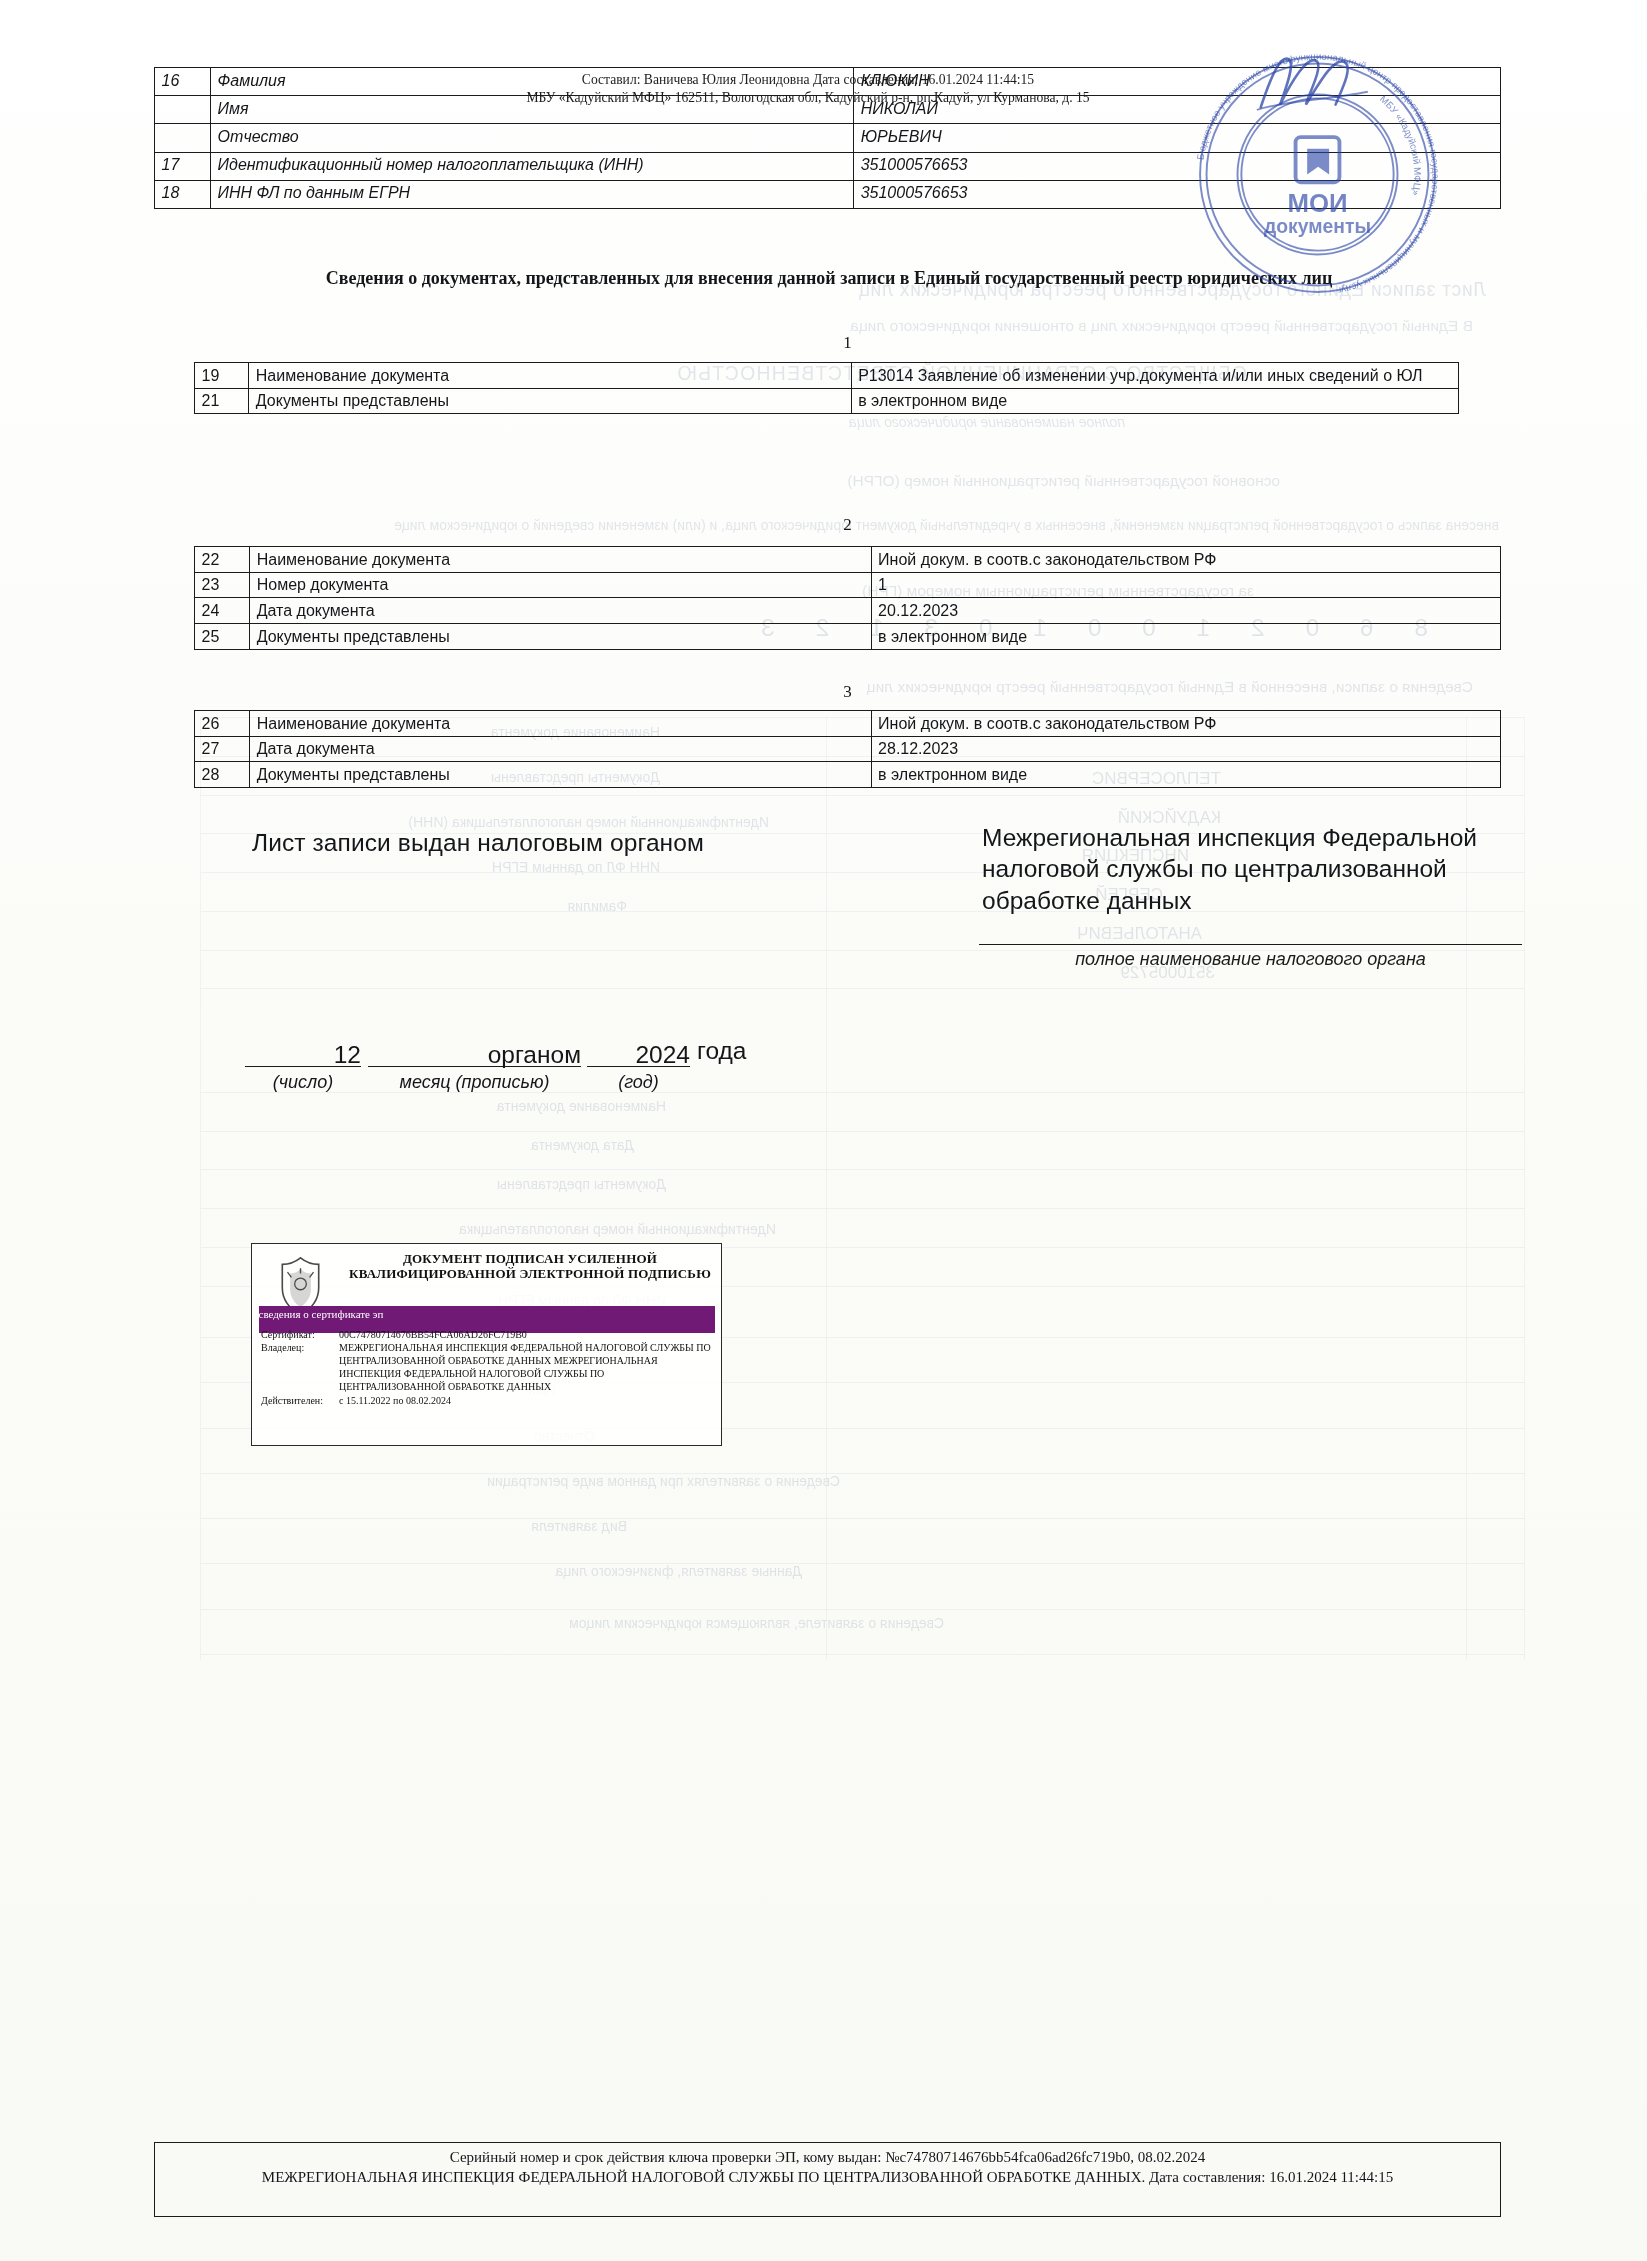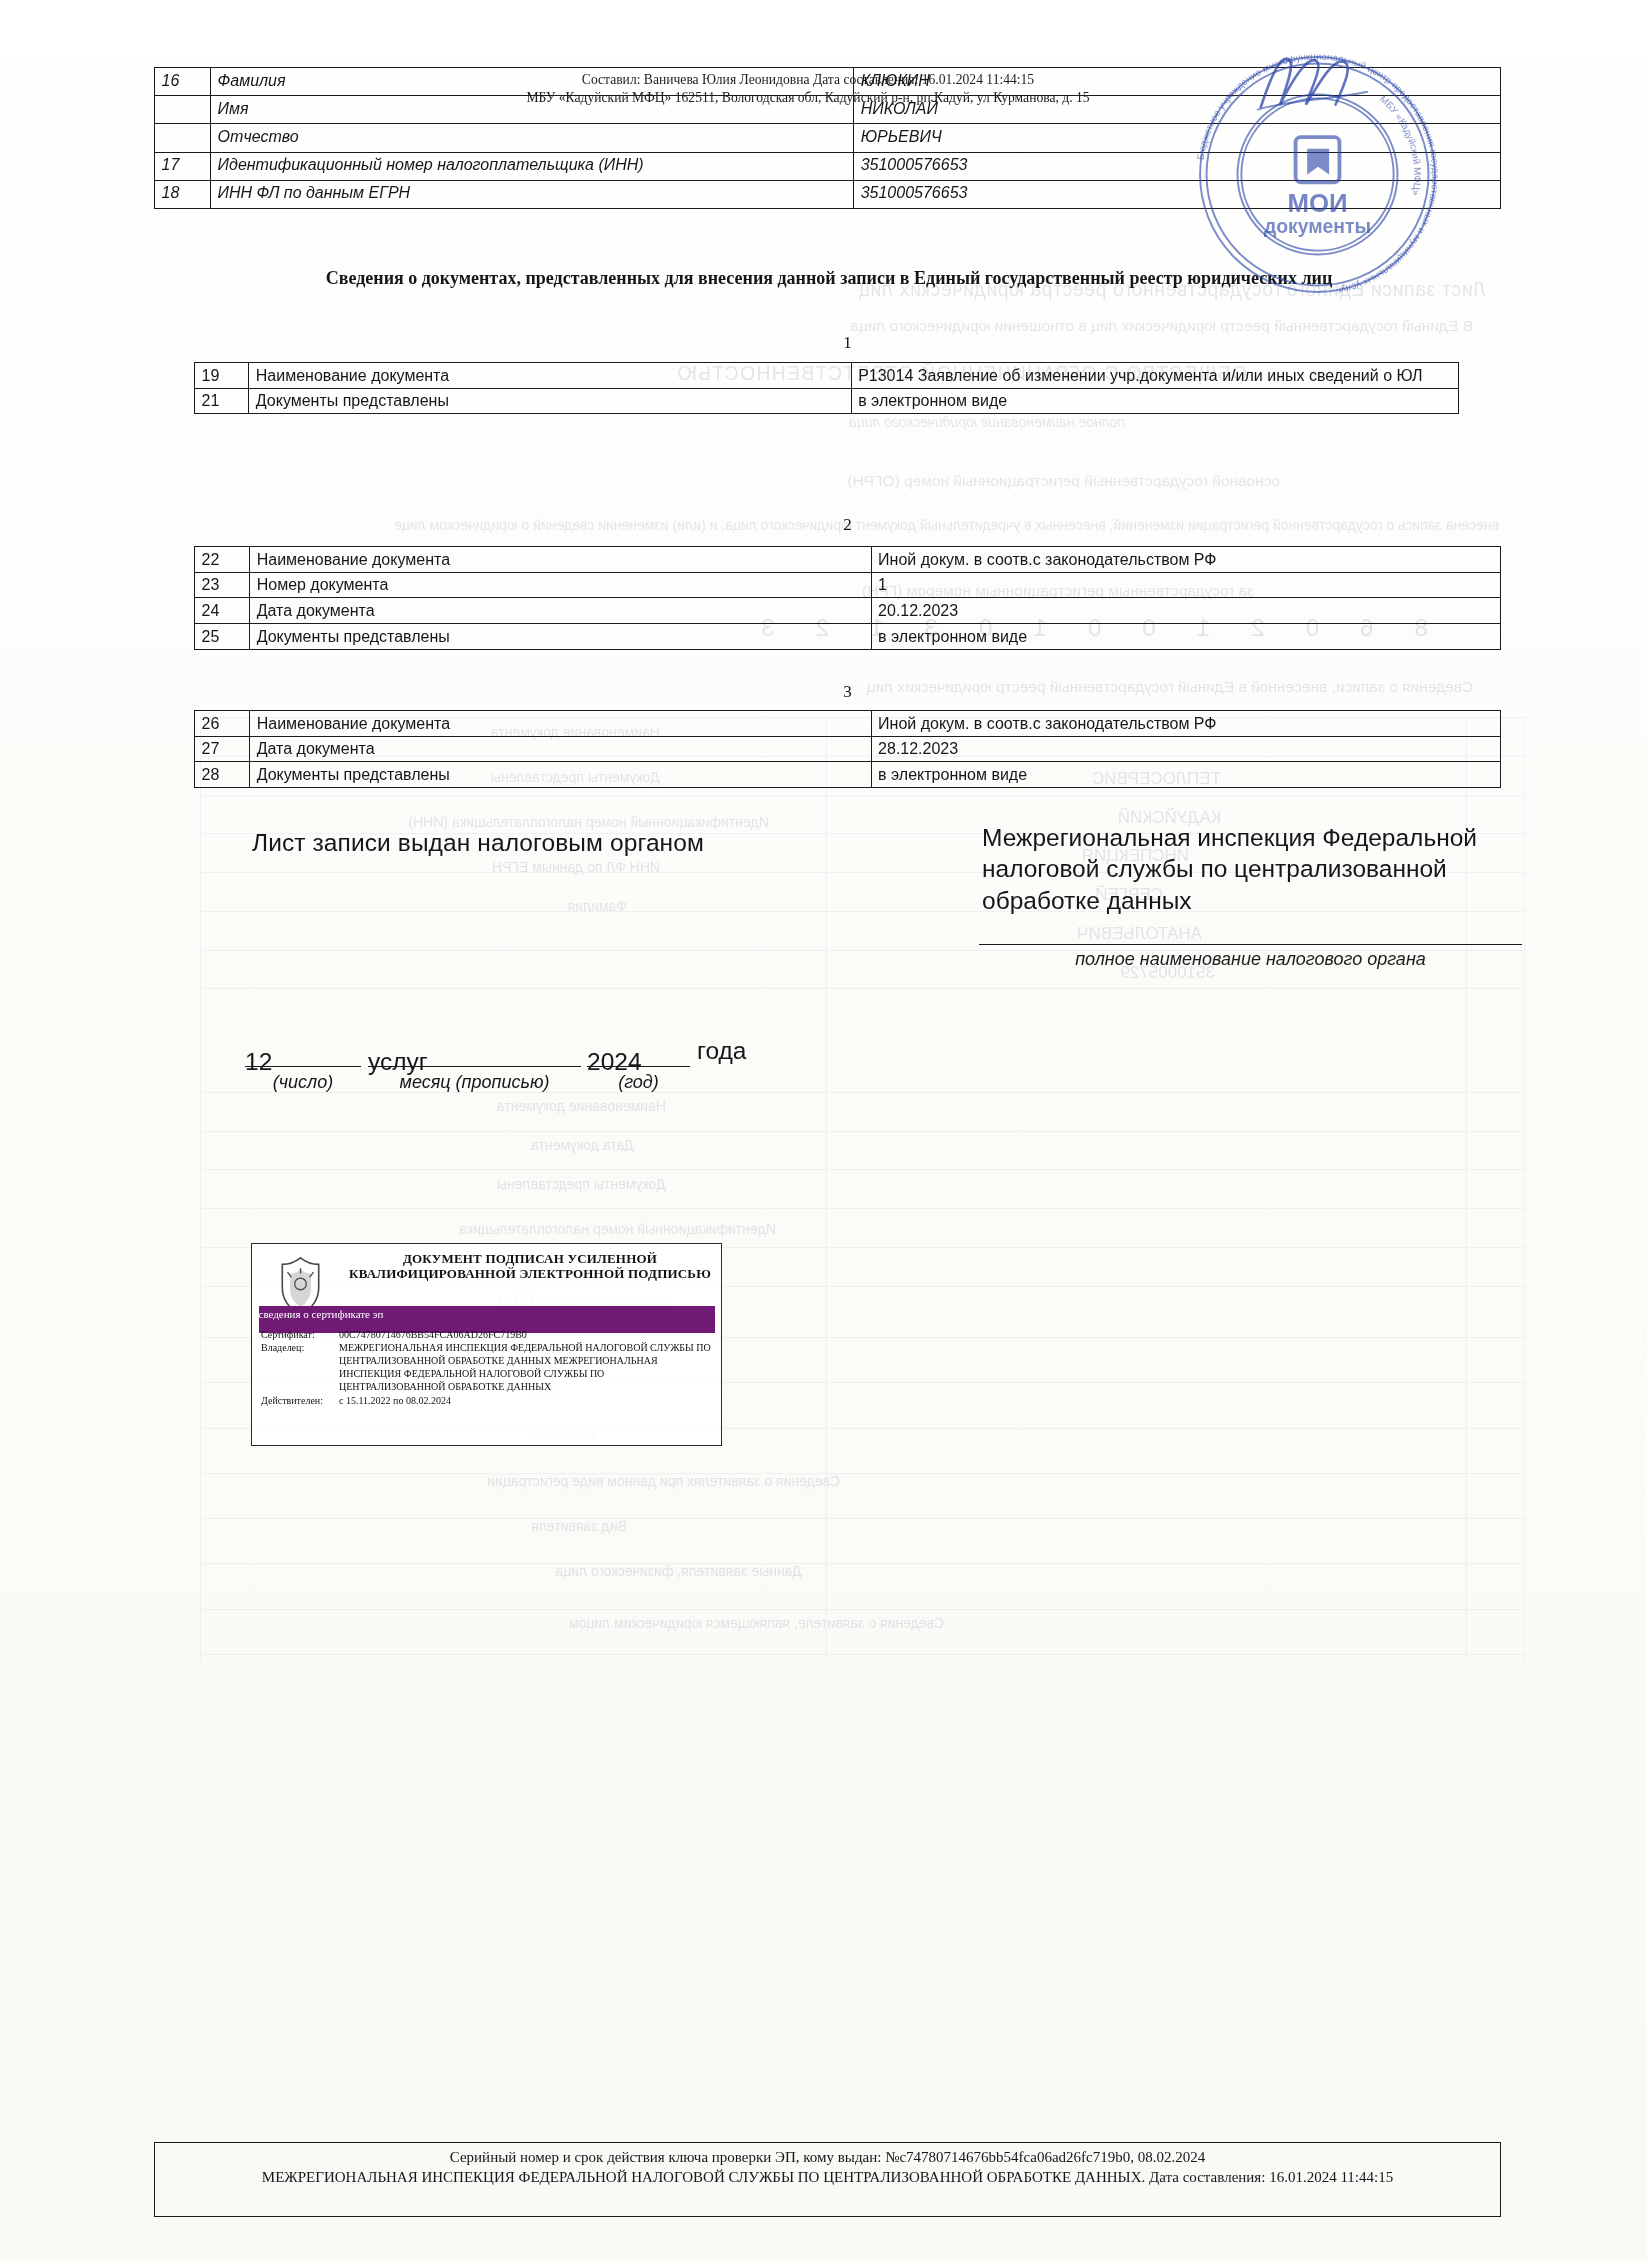--- a/index.html
+++ b/index.html
@@ -139,23 +139,23 @@
     text-align: center;
     font-style: italic;
     font-size: 18px;
     color: #1b1b1b;
   }
 
   
   .date-row { position: absolute; left: 245px; top: 1032px; width: 646px; height: 71px; }
   .date-val {
     position: absolute;
-    text-align: left;
+    text-align: right;
     font-size: 24.5px;
-    top: 16px;
+    top: 9px;
   }
   .date-cap {
     position: absolute;
     text-align: center;
     font-style: italic;
     font-size: 18px;
     top: 40px;
   }
   .date-rule {
     position: absolute;
@@ -440,21 +440,21 @@
   <div class="issued-label">Лист записи выдан налоговым органом</div>
   <div class="issued-org">Межрегиональная инспекция Федеральной налоговой службы по централизованной обработке данных</div>
   <div class="issued-underline"></div>
   <div class="issued-caption">полное наименование налогового органа</div>
 
   <div class="date-row">
     <div class="date-val" style="left:0px; width:116px;">12</div>
     <div class="date-rule" style="left:0px; width:116px;"></div>
     <div class="date-cap" style="left:0px; width:116px;">(число)</div>
 
-    <div class="date-val" style="left:123px; width:213px;">услуг</div>
+    <div class="date-val" style="left:123px; width:213px;">органом</div>
     <div class="date-rule" style="left:123px; width:213px;"></div>
     <div class="date-cap" style="left:123px; width:213px;">месяц (прописью)</div>
 
     <div class="date-val" style="left:342px; width:103px;">2024</div>
     <div class="date-rule" style="left:342px; width:103px;"></div>
     <div class="date-cap" style="left:342px; width:103px;">(год)</div>
 
     <div class="date-goda">года</div>
   </div>
 

